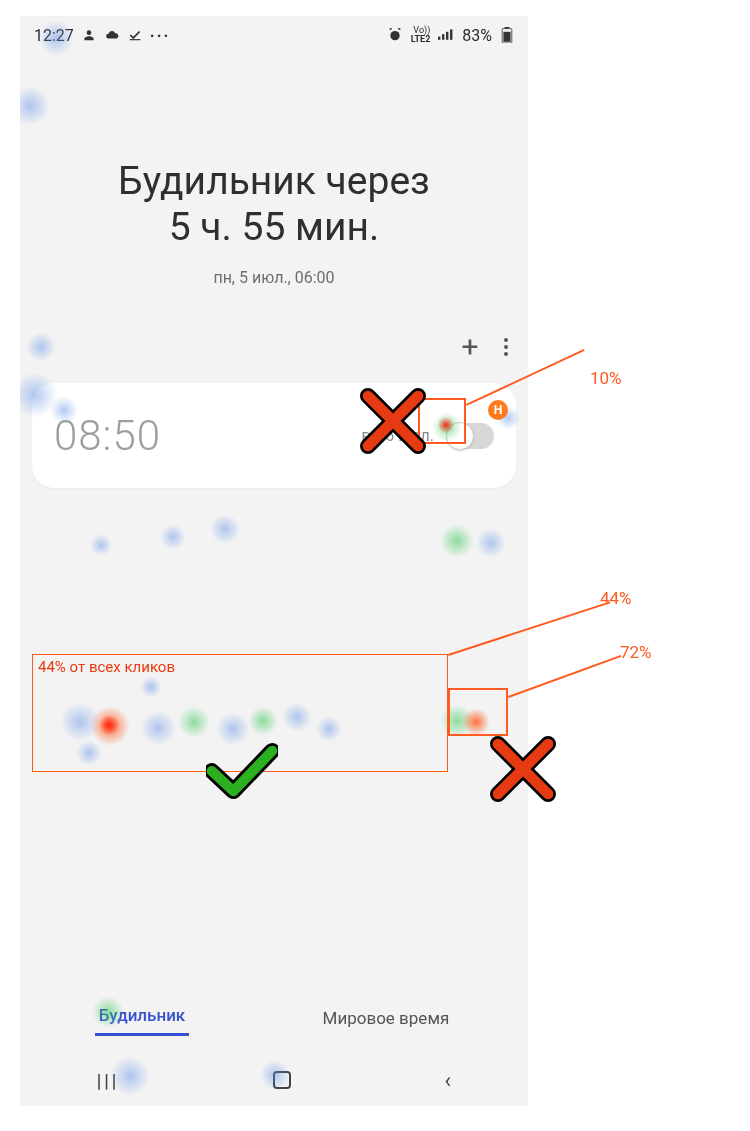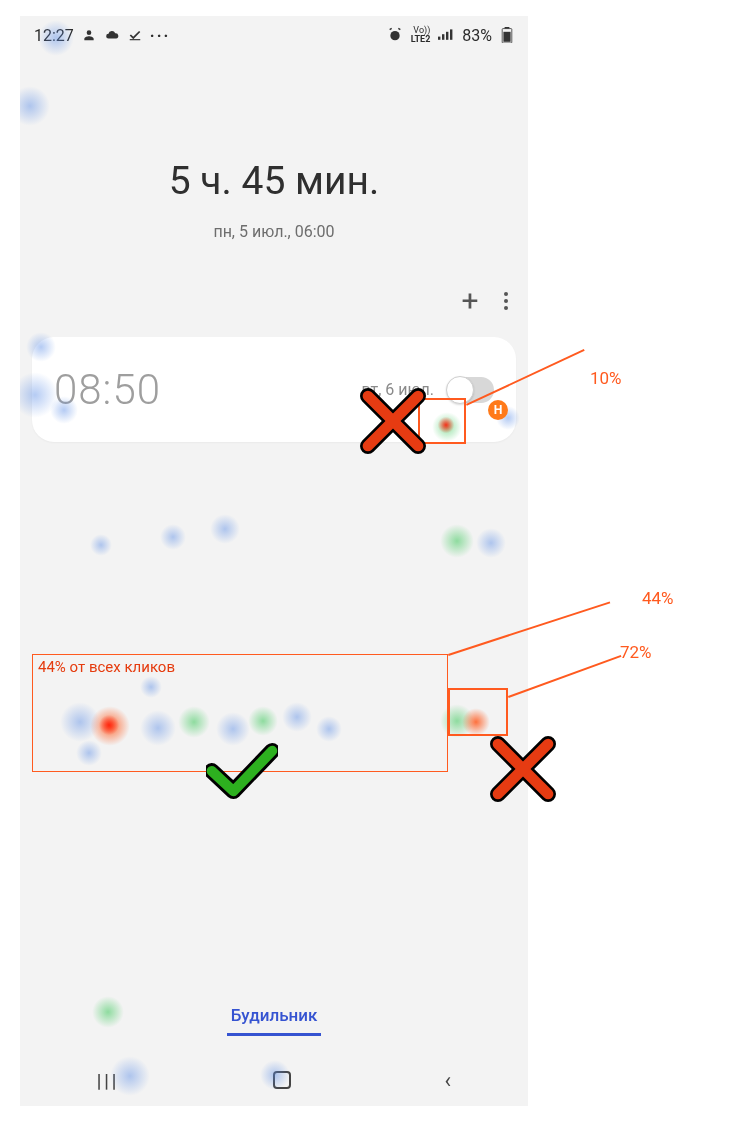--- a/index.html
+++ b/index.html
@@ -115,21 +115,22 @@
             <svg width="14" height="16" viewBox="0 0 12 20" fill="#333">
               <rect x="3" y="0" width="6" height="2"></rect>
               <rect x="0" y="2" width="12" height="18" rx="1" fill="none" stroke="#333"></rect>
               <rect x="1.5" y="6" width="9" height="12.5"></rect>
             </svg>
           </span>
       </div>
     </div>
 
     <div class="header">
-      <div class="line2">5 ч. 45 мин.</div>
+      <div class="line1">Будильник через</div>
+      <div class="line2">5 ч. 55 мин.</div>
       <div class="sub">пн, 5 июл., 06:00</div>
     </div>
 
     <div class="toolbar">
       <div class="addbtn">
           <span>+</span>
         </div>
       <div class="more">
           <span></span>
           <span></span>
@@ -143,20 +144,21 @@
         <div class="date">вт, 6 июл.</div>
         <div class="toggle off">
             <div class="knob"></div>
           </div>
       </div>
     </div>
 
 
     <div class="tabs">
       <div class="tab sel">Будильник</div>
+      <div class="tab">Мировое время</div>
     </div>
 
     <div class="nav">
       <div class="recents">|||</div>
       <div class="home"></div>
       <div class="back">‹</div>
     </div>
 
     <div class="heat h-blue" style="left:18px; top:4px;  width:36px;height:36px;"></div>
     <div class="heat h-blue" style="left:-10px;top:70px; width:40px;height:40px;"></div>
@@ -204,21 +206,21 @@
       <line x1="12" y1="12" x2="88" y2="88" stroke="#000" stroke-width="24" stroke-linecap="round"></line>
       <line x1="88" y1="12" x2="12" y2="88" stroke="#000" stroke-width="24" stroke-linecap="round"></line>
       <line x1="12" y1="12" x2="88" y2="88" stroke="#e63b12" stroke-width="16" stroke-linecap="round"></line>
       <line x1="88" y1="12" x2="12" y2="88" stroke="#e63b12" stroke-width="16" stroke-linecap="round"></line>
     </svg>
   </div>
 
   <div class="anno-box" style="left:32px; top:654px; width:416px; height:118px; border-width:1px;"></div>
   <div class="anno-tiny" style="left:38px; top:658px;">44% от всех кликов</div>
   <div class="anno-line" style="left:448px; top:654px; width:170px; transform:rotate(-18deg);"></div>
-  <div class="anno-label" style="left:642px; top:588px;text-align:right;">44%</div>
+  <div class="anno-label" style="left:600px; top:588px;text-align:right;">44%</div>
 
   <div class="check-mark" style="left:206px; top:742px;">
     <svg width="72" height="58" viewBox="0 0 100 80">
       <polyline points="8,40 38,68 92,12" fill="none" stroke="#000" stroke-width="22" stroke-linecap="round" stroke-linejoin="round"></polyline>
       <polyline points="8,40 38,68 92,12" fill="none" stroke="#2db01f" stroke-width="14" stroke-linecap="round" stroke-linejoin="round"></polyline>
     </svg>
   </div>
 
   <div class="anno-box" style="left:448px; top:688px; width:60px; height:48px;"></div>
   <div class="anno-line" style="left:508px; top:696px; width:120px; transform:rotate(-20deg);"></div>

